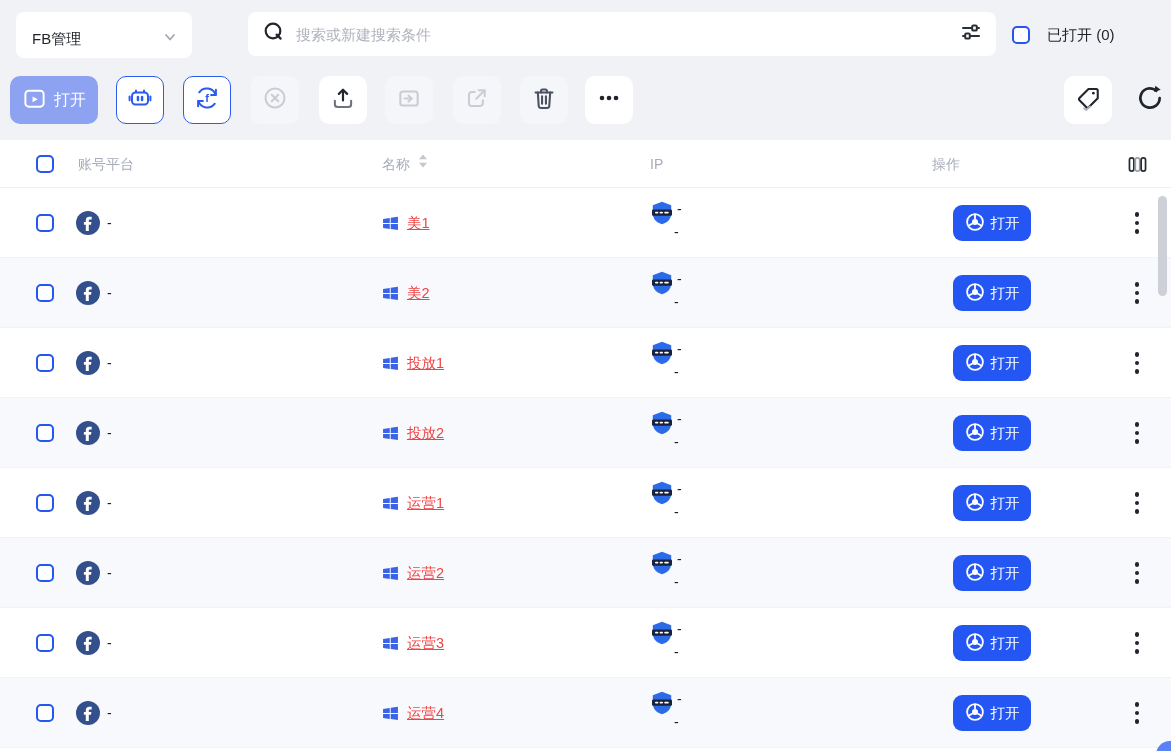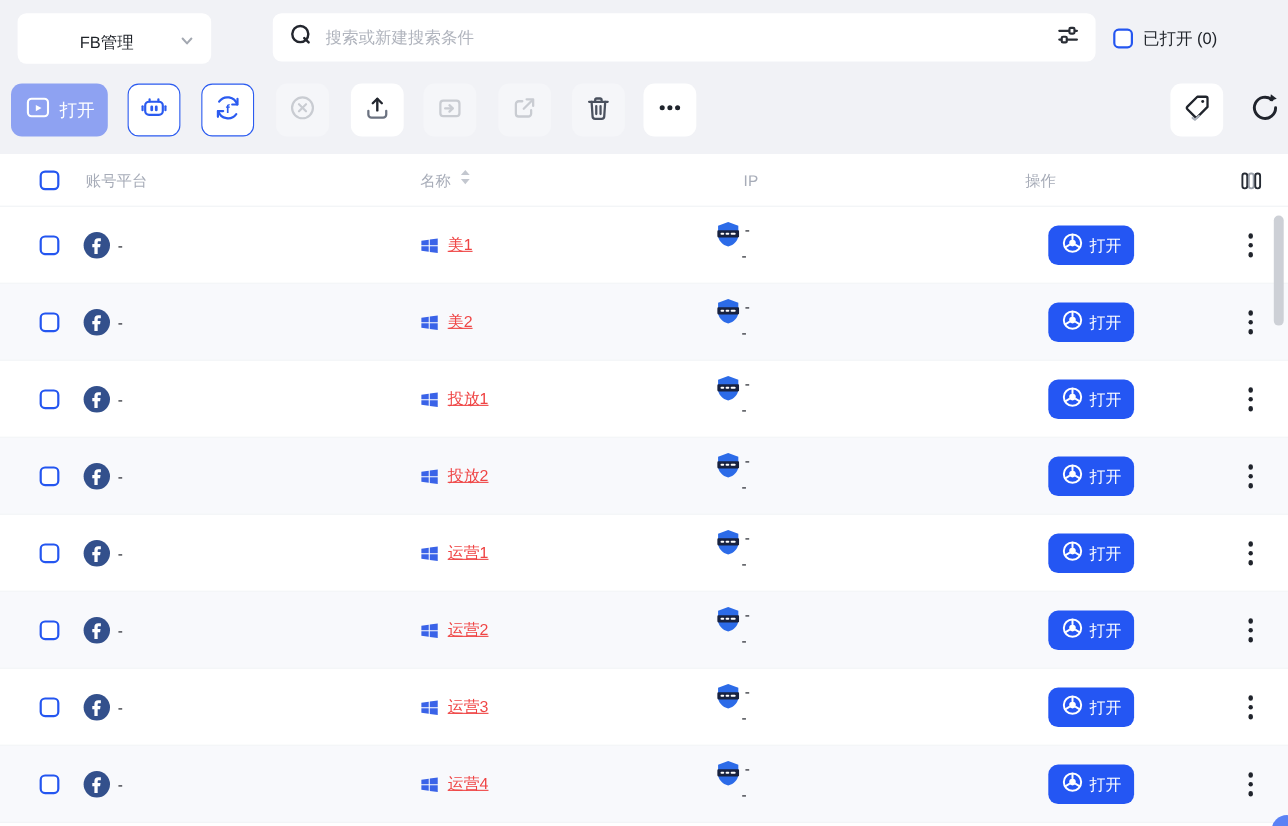--- a/index.html
+++ b/index.html
@@ -1,26 +1,26 @@
 <!DOCTYPE html>
 <html><head>
 <meta charset="utf-8">
 <style>
   * { margin:0; padding:0; box-sizing:border-box; }
   html,body { width:1171px; height:751px; overflow:hidden; }
   body { font-family:"Liberation Sans", sans-serif; background:#f1f2f6; position:relative; color:#1c1f26; }
 
   
   .topbar { position:absolute; left:0; top:0; width:1171px; height:70px; }
-  .dropdown { position:absolute; left:16px; top:12px; width:176px; height:46px; background:#fff; border-radius:8px; display:flex; align-items:center; padding:8px 14px 0 16px; cursor:pointer;text-align:center; }
+  .dropdown { position:absolute; left:16px; top:12px; width:176px; height:46px; background:#fff; border-radius:8px; display:flex; align-items:center; padding:8px 14px 0 16px; cursor:pointer; }
   .dropdown .lbl { font-size:15px; color:#1f2329; flex:1; }
   .searchbox { position:absolute; left:248px; top:12px; width:748px; height:44px; background:#fff; border-radius:8px; display:flex; align-items:center; padding:0 14px 0 14px; gap:10px; }
   .searchbox input { border:none; outline:none; flex:1; font-size:15px; color:#1f2329; font-family:"Liberation Sans",sans-serif; background:transparent; }
   .searchbox input::placeholder { color:#b0b4bd; }
-  .opened { position:absolute; left:1012px; top:12px; height:46px; display:flex; align-items:center; gap:9px; }
+  .opened { position:absolute; left:1012px; top:12px; height:46px; display:flex; align-items:center; gap:17px; }
   .opened .lbl { font-size:15px; color:#1f2329; }
 
   .cbx { width:18px; height:18px; border:2px solid #2456f0; border-radius:5px; background:#fff; cursor:pointer; flex:0 0 auto; }
 
   
   .toolbar { position:absolute; left:0; top:70px; width:1171px; height:60px; }
   .tbtn { position:absolute; top:6px; height:48px; width:48px; border-radius:10px; display:flex; align-items:center; justify-content:center; cursor:pointer; }
   .tbtn.primary { left:10px; width:88px; background:#8ea2f2; gap:7px; color:#fff; font-size:16px; }
   .tbtn.outline { background:#fff; border:1.5px solid #2b5bf0; }
   .tbtn.plain { background:#f5f6f9; }
@@ -29,21 +29,21 @@
   .b-folder{left:385px;} .b-share{left:453px;} .b-trash{left:520px;} .b-more{left:585px;}
   .b-tag{left:1064px;} .b-refresh{left:1126px;}
 
   
   .table { position:absolute; left:0; top:140px; width:1171px; height:619px; background:#fff; }
   .thead { position:relative; height:48px; border-bottom:1px solid #eef0f3; }
   .thead .col { position:absolute; top:0; line-height:48px; font-size:14px; color:#a7acb8; }
   .c-cbx { left:36px; top:15px; }
   .c-platform { left:78px; }
   .c-name { left:382px; display:flex; align-items:center; gap:7px; height:48px;justify-content:flex-end; }
-  .c-ip { left:676px; }
+  .c-ip { left:650px; }
   .c-actions { left:900px;margin-left:32px; }
   .c-colset { position:absolute; left:1126px; top:13px; cursor:pointer; }
 
   .row { position:relative; height:70px; border-bottom:1px solid #f1f3f6; background:#fff; }
   .row.alt { background:#f8f9fc; }
   .row .cb { position:absolute; left:36px; top:26px; }
   .fb-ic { position:absolute; left:76px; top:23px; width:24px; height:24px; border-radius:50%; background:#33508c; display:flex; align-items:center; justify-content:center; }
   .pdash { position:absolute; left:107px; top:0; line-height:70px; font-size:14px; color:#1c1f26; }
   .win-ic { position:absolute; left:382px; top:27px; }
   .rname { position:absolute; left:407px; top:0; line-height:70px; font-size:14.5px; color:#ef4444;text-decoration:underline; }

